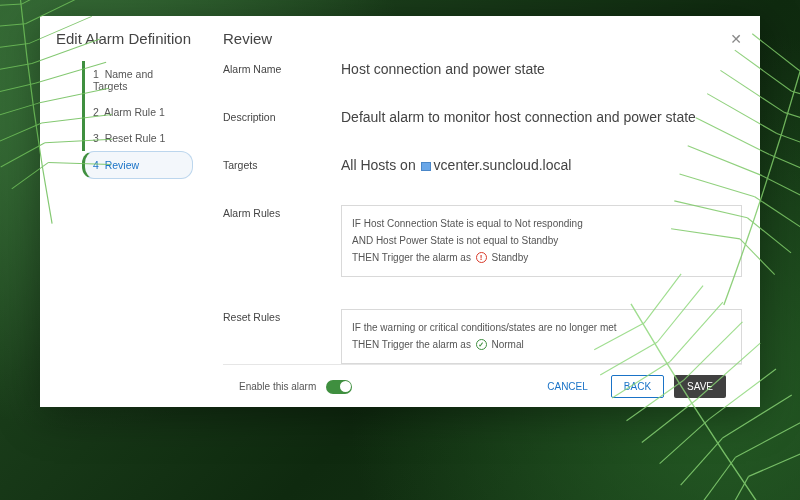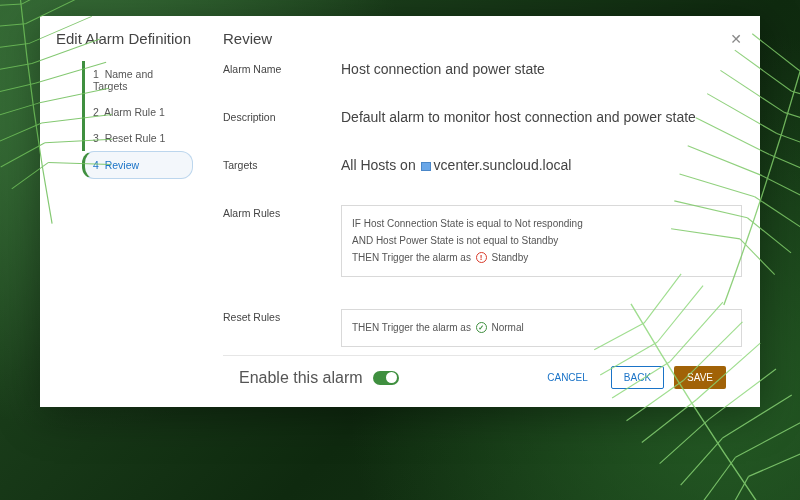--- a/index.html
+++ b/index.html
@@ -62,37 +62,37 @@
   .rulebox .line { margin: 3px 0; }
   .sev-icon { display: inline-block; width: 11px; height: 11px; border-radius: 50%; vertical-align: -2px; margin: 0 2px; }
   .sev-crit { border: 1.5px solid #d93b2b; position: relative; }
   .sev-crit::after { content: "!"; color: #d93b2b; font-size: 8px; font-weight: 700; position: absolute; left: 3px; top: -1px; }
   .sev-norm { border: 1.5px solid #3f8f3f; position: relative; }
   .sev-norm::after { content: "✓"; color: #3f8f3f; font-size: 7px; font-weight: 700; position: absolute; left: 1.5px; top: -0.5px; }
   .footer {
     border-top: 1px solid #e6e6e6;
     padding: 10px 16px; display: flex; align-items: center; gap: 10px;
   }
-  .enable-lbl { font-size: 16px; color: #555; }
+  .enable-lbl { font-size: 10px; color: #555; }
   .toggle {
     width: 26px; height: 14px; background: #3f8f3f; border-radius: 8px; position: relative;
     cursor: pointer;
   }
   .toggle::after {
     content: ""; position: absolute; right: 1.5px; top: 1.5px;
     width: 11px; height: 11px; background: #fff; border-radius: 50%;
   }
   .spacer { flex: 1; }
   .btn {
     font-size: 10px; padding: 5px 12px; border-radius: 2px; cursor: pointer;
     border: 1px solid transparent; background: transparent;
   }
   .btn-link { color: #1a73c7; }
   .btn-outline { color: #1a73c7; border-color: #1a73c7; background: #fff; }
-  .btn-primary { background: #a16207; color: #fff; }
+  .btn-primary { background: #404040; color: #fff; }
 </style>
 </head>
 <body>
 
 <div class="backdrop">
 
   <div class="fern" style="left:-40px; top:-30px; transform:rotate(-15deg)">
     <svg width="180" height="260" viewBox="0 0 180 260">
       <g stroke="#6fbf5a" stroke-width="1.2" fill="none" opacity="0.95">
         <path d="M90 10 Q70 130 60 250"></path>
@@ -223,20 +223,21 @@
             <div class="line">AND  Host Power State  is not equal to  Standby</div>
             <div class="line">
               <span>THEN Trigger the alarm as</span>
               <span class="sev-icon sev-crit"></span>
               <span>Standby</span>
             </div>
           </div>
 
           <div class="lbl">Reset Rules</div>
           <div class="rulebox">
+            <div class="line">IF the warning or critical conditions/states are no longer met</div>
             <div class="line">
               <span>THEN Trigger the alarm as</span>
               <span class="sev-icon sev-norm"></span>
               <span>Normal</span>
             </div>
           </div>
         </div>
 
         <div style="flex:1"></div>
 

